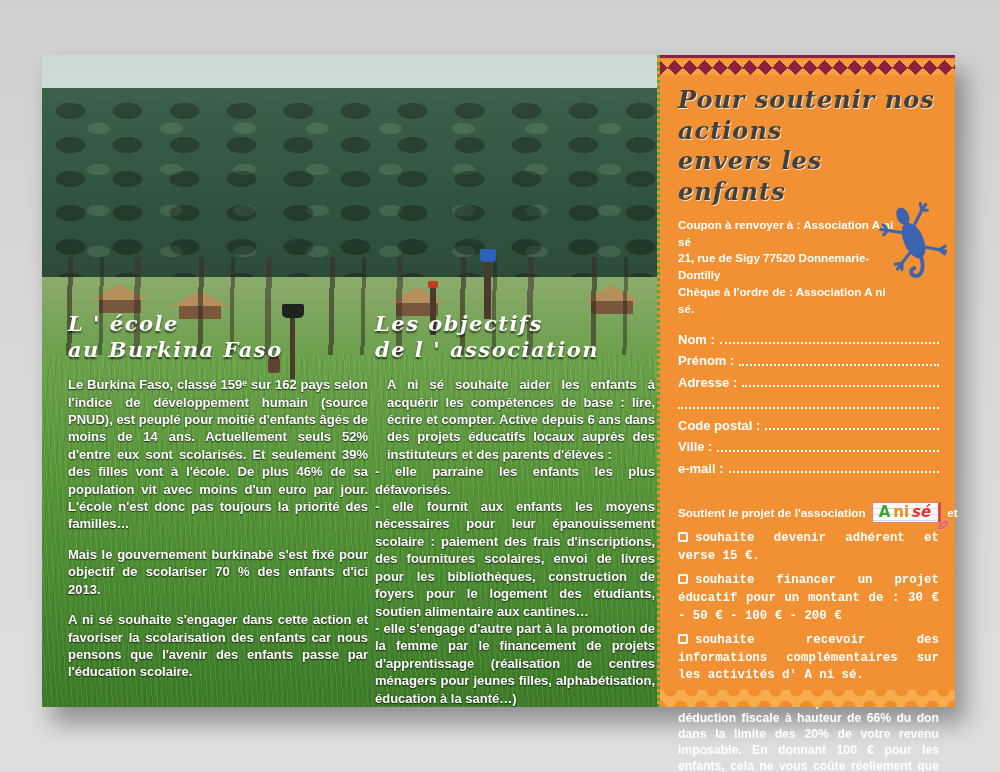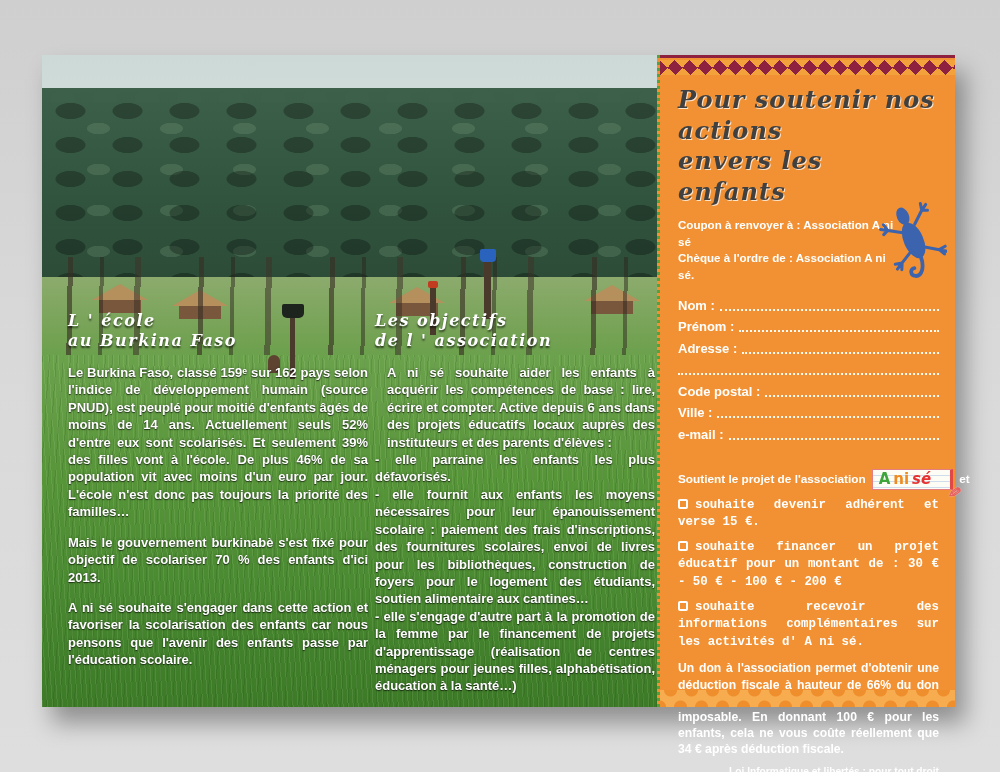--- a/index.html
+++ b/index.html
@@ -41,21 +41,21 @@
   .cap-red { position:absolute; width:10px; height:7px; background:#c23a20; border-radius:2px; }
   .bucket-dark { position:absolute; width:22px; height:14px; background:#1d241d; border-radius:2px 2px 5px 5px; }
   .person { position:absolute; width:12px; height:18px; background:#5d4330; border-radius:6px 6px 3px 3px; }
 
   .pcol { position:absolute; z-index:5; color:#fff; }
   .pcol p { font-size:13px; font-weight:bold; line-height:1.34; text-align:justify;
     text-shadow:0 1px 1px rgba(0,0,0,.6), 0 0 3px rgba(0,0,0,.35); }
   .col1 { left:26px; top:256px; width:300px; }
   .col2 { left:333px; top:256px; width:280px; }
   .script-h { font-family:"DejaVu Serif",serif; font-style:italic; font-weight:bold;
-    font-size:16px; line-height:1.22; letter-spacing:1.5px; color:#fff;
+    font-size:21px; line-height:1.22; letter-spacing:1.5px; color:#fff;
     text-shadow:0 2px 2px rgba(0,0,0,.65); margin-bottom:14px; }
   .col1 .gap { height:13px; } .col2 p { margin:0; }
   .col2 .intro { margin-bottom:0;margin-left:12px; }
 
   
   .coupon { position:relative; width:298px; height:652px; background:#f19133; border-left:3px dotted #55a23a; }
   .band-line { height:3px; background:#8f2140; }
   .band-gap { height:2px; background:#f19133; }
   .band-pattern { height:15px; background-color:#8f2140;
     background-image:repeating-conic-gradient(from 45deg, #8f2140 0% 25%, #f2a13b 25% 50%);
@@ -73,21 +73,21 @@
   .info { margin-top:9px; width:84%; }
   .info div { font-size:11.6px; font-weight:bold; line-height:1.45; }
 
   .fields { margin-top:8px; }
   .field { display:flex; align-items:flex-end; height:21.5px; }
   .flabel { font-size:13px; font-weight:bold; white-space:nowrap; margin-right:5px; line-height:1.2; }
   .dots { flex:1; border-bottom:2px dotted rgba(255,255,255,.95); margin-bottom:3px; }
 
   .support { margin-top:26px; display:flex; align-items:center; font-size:11.8px; font-weight:bold; white-space:nowrap; }
   .logo { position:relative; display:inline-block; background:#fdfdf6; border:1px solid #e57f7f;
-    border-right:3px solid #e04848; padding:2px 19px 2px 6px; margin:0 6px; line-height:1;
+    border-right:3px solid #e04848; padding:2px 7px 2px 6px; margin:0 6px; line-height:1;
     background-image:repeating-linear-gradient(180deg, transparent 0 5px, rgba(120,160,220,.35) 5px 6px); }
   .logo .lg { font-family:"DejaVu Sans",sans-serif; font-weight:bold; font-size:15px; }
   .lg-a { color:#3fa53a; } .lg-ni { color:#ef8b21; margin-left:3px; } .lg-se { color:#e63232; font-style:italic; margin-left:3px; }
   .pencil { position:absolute; right:-10px; bottom:-11px; color:#e66060; font-size:16px;
     transform:rotate(100deg); text-shadow:0 0 1px rgba(255,255,255,.8); }
 
   .opts { margin-top:7px; }
   .opt { font-size:12.4px; font-weight:bold; line-height:1.42; text-align:justify; margin-top:7px;font-family:Liberation Mono, monospace; }
   .cb { display:inline-block; width:10px; height:10px; border:2px solid #fff; border-radius:2px;
     margin-right:7px; transform:translateY(1px); }
@@ -179,20 +179,21 @@
           <path d="M45,85 C44,101 35,110 28,106 C22,103 25,94 31,96" fill="none" stroke-width="5"></path>
           <path d="M36,47 L19,36 M19,36 l-8,-5 M19,36 l-7,3 M19,36 l-2,-9" fill="none" stroke-width="4"></path>
           <path d="M55,43 L71,30 M71,30 l8,-5 M71,30 l7,3 M71,30 l2,-9" fill="none" stroke-width="4"></path>
           <path d="M36,74 L19,83 M19,83 l-9,-2 M19,83 l-4,8 M19,83 l-9,5" fill="none" stroke-width="4"></path>
           <path d="M55,76 L71,87 M71,87 l9,-1 M71,87 l4,8 M71,87 l8,6" fill="none" stroke-width="4"></path>
         </g>
       </svg>
 
       <div class="info">
         <div>Coupon à renvoyer à : Association A ni sé</div>
+        <div>21, rue de Sigy 77520 Donnemarie-Dontilly</div>
         <div>Chèque à l'ordre de : Association A ni sé.</div>
       </div>
 
       <div class="fields">
         <div class="field">
             <span class="flabel">Nom :</span>
             <span class="dots"></span>
           </div>
         <div class="field">
             <span class="flabel">Prénom :</span>

